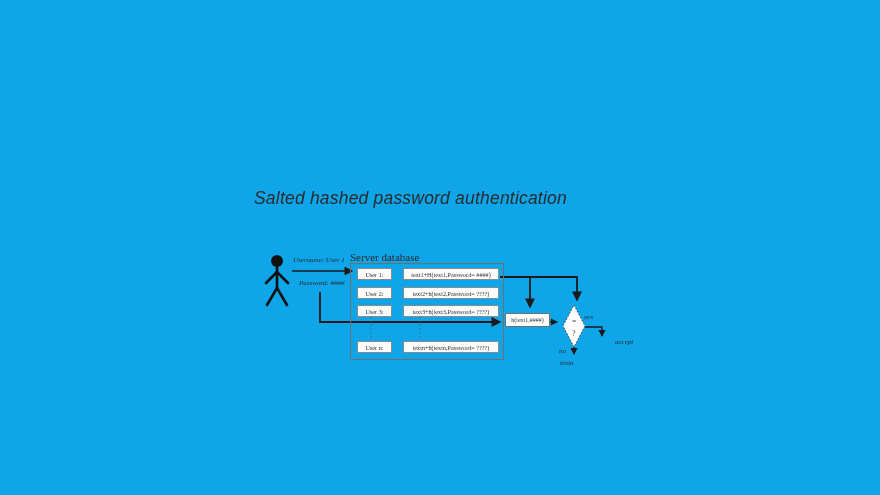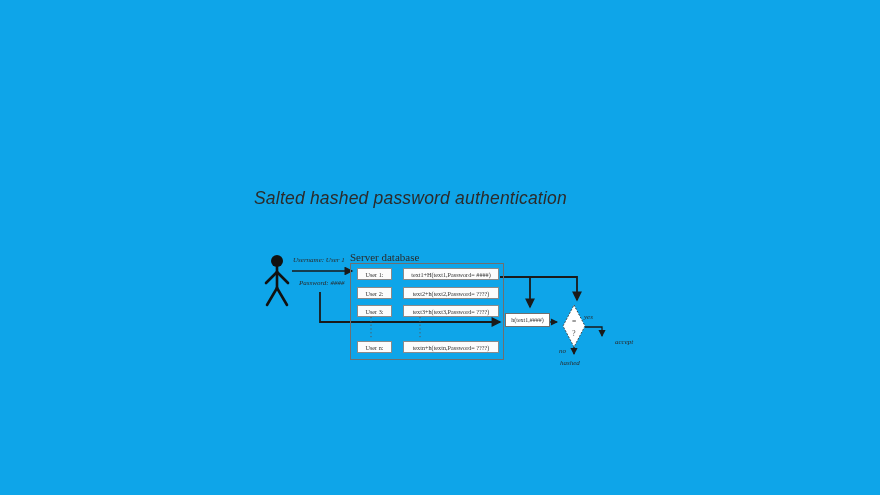--- a/index.html
+++ b/index.html
@@ -90,15 +90,15 @@
   <div class="cell" style="left:403px;top:268px;width:96px;height:12px;">text1+H(text1,Password= ####)</div>
   <div class="cell" style="left:403px;top:287px;width:96px;height:12px;">text2+h(text2,Password= ????)</div>
   <div class="cell" style="left:403px;top:305px;width:96px;height:12px;">text3+h(text3,Password= ????)</div>
   <div class="cell" style="left:403px;top:341px;width:96px;height:12px;">textn+h(textn,Password= ????)</div>
 
   <div class="hash-box">h(text1,####)</div>
 
   <div class="lbl f7" style="left:584px;top:314px;">yes</div>
   <div class="lbl f7" style="left:568px;top:339px;margin-left:47px;">accept</div>
   <div class="lbl f7" style="left:559px;top:348px;text-align:center;">no</div>
-  <div class="lbl f7" style="left:560px;top:360px;">hashed</div>
+  <div class="lbl f7" style="left:560px;top:360px;">textn</div>
 
 </div>
 
 </body></html>

